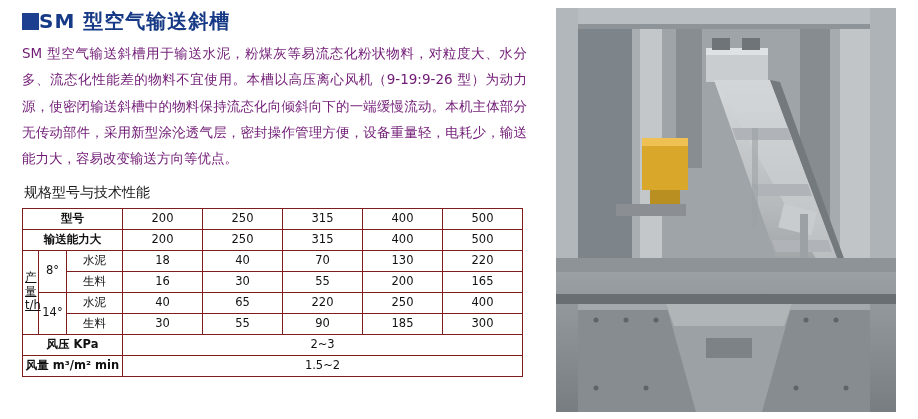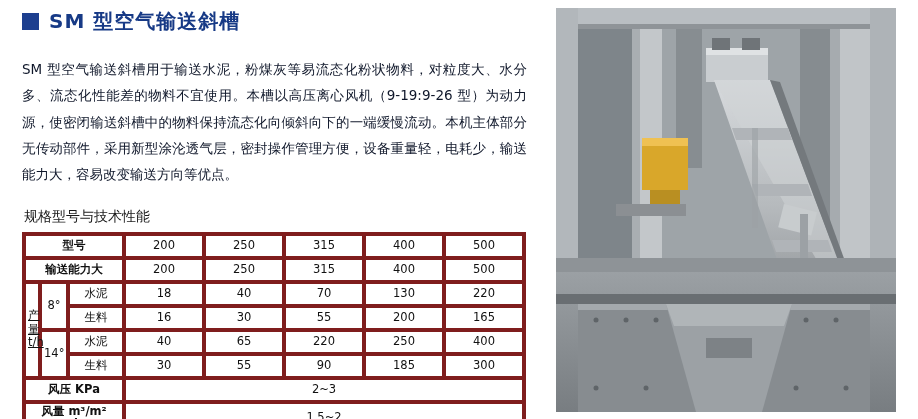--- a/index.html
+++ b/index.html
@@ -21,57 +21,56 @@
   }
   .left-col {
     position: absolute;
     left: 22px;
     top: 10px;
     width: 510px;
   }
   .title-row {
     display: flex;
     align-items: center;
-    gap: 10px;
-    margin-bottom: 24px;
+    margin-bottom: 8px;
   }
   .title-marker {
     width: 17px;
     height: 17px;
     background: #1d3f8f;
     flex: 0 0 auto;
   }
   .title-text {
     font-size: 20px;
     font-weight: bold;
     color: #173a86;
     letter-spacing: 1px;
     line-height: 1.1;
   }
   .body-text {
     font-size: 13.5px;
-    color: #0f172a;
+    color: #701a75;
     line-height: 1.95;
     text-align: justify;
     width: 505px;
     margin-bottom: 10px;
   }
   .subtitle {
     font-size: 14px;
     color: #1a1a1a;
-    margin: 20px 0 6px 2px;
+    margin: 12px 0 6px 2px;
     font-weight: normal;
   }
   table.spec {
     border-collapse: collapse;
     width: 500px;
     table-layout: fixed;
   }
   table.spec td {
-    border: 4px solid #7f1d1d;
+    border: 1px solid #7f1d1d;
     font-size: 11.5px;
     color: #111;
     text-align: center;
     vertical-align: middle;
     height: 18px;
     padding: 1px 2px;
     line-height: 1.2;
   }
   td.hdr {
     font-weight: bold;

